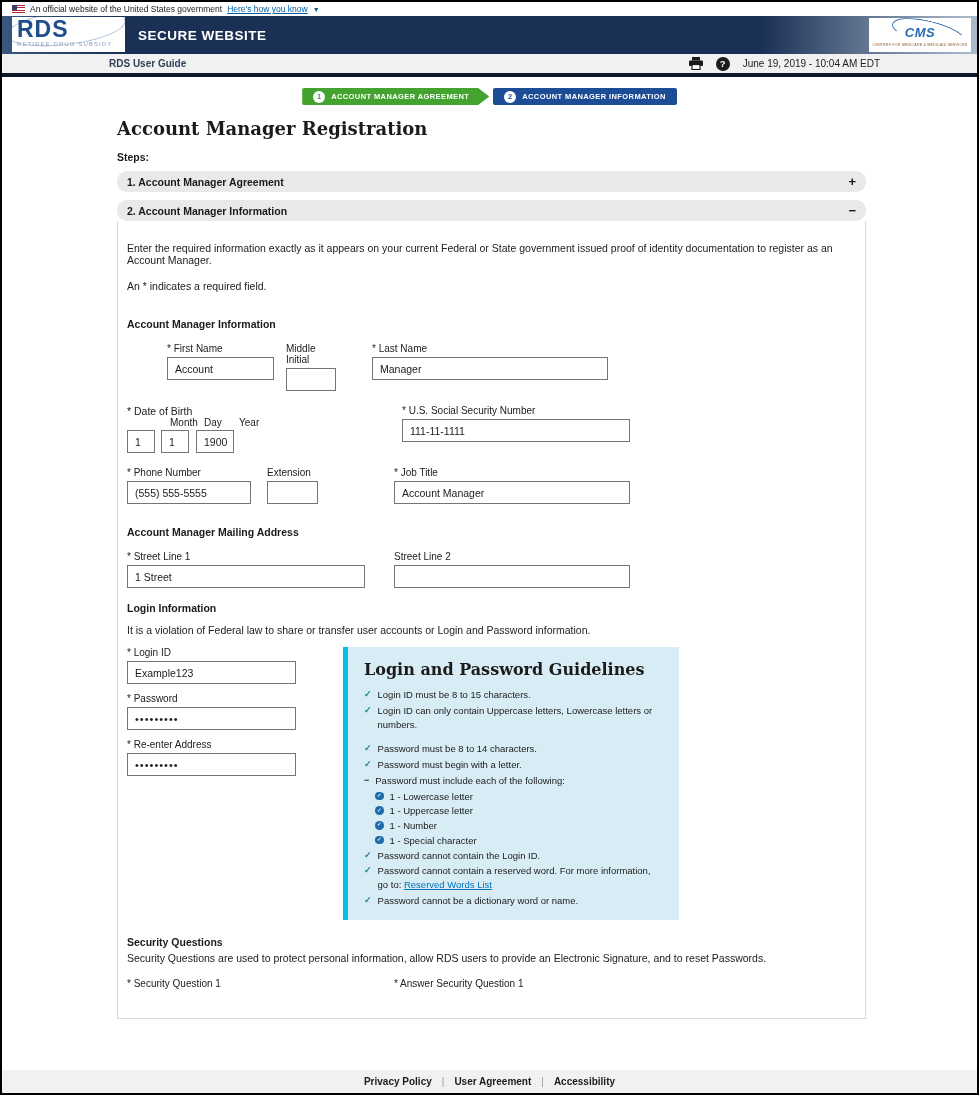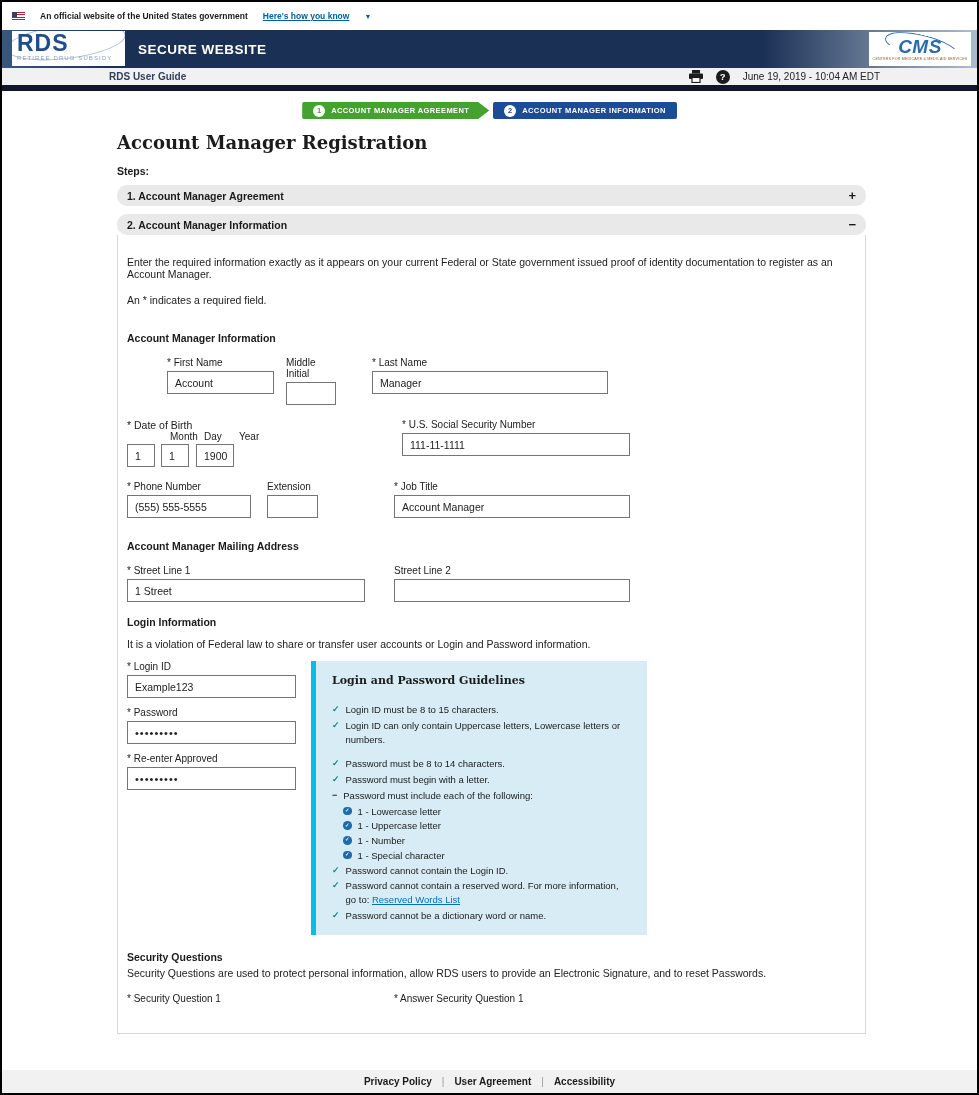--- a/index.html
+++ b/index.html
@@ -2,51 +2,51 @@
 <html><head>
 <meta charset="utf-8">
 <style>
   * { margin:0; padding:0; box-sizing:border-box; }
   body { background:#888; font-family:"Liberation Sans", sans-serif; }
   .screen { width:979px; height:1095px; border:2px solid #000; background:#fff;
     display:flex; flex-direction:column; overflow:hidden; position:relative;
     font-family:"Liberation Sans", sans-serif; }
 
   
-  .gov-banner { height:28px; background:#fff; display:flex; align-items:center; gap:15px;
-    padding-left:10px; font-size:8.5px; color:#1b1b1b; flex:none;font-weight:bold; }
+  .gov-banner { height:14px; background:#fff; display:flex; align-items:center; gap:5px;
+    padding-left:10px; font-size:8.5px; color:#1b1b1b; flex:none; }
   .flag { width:13px; height:8px; position:relative; flex:none;
     background:repeating-linear-gradient(180deg,#b22234 0 1.2px,#fff 1.2px 2.3px); }
   .flag::after { content:""; position:absolute; left:0; top:0; width:5px; height:4.5px; background:#3c3b6e; }
   .how-link { color:#005ea2; text-decoration:underline; cursor:pointer; }
   .chev { color:#005ea2; font-size:7px; }
 
   
   .site-header { height:38px; flex:none; position:relative;
     background:linear-gradient(90deg,#39587f 0%,#1a3055 12%,#1a3055 78%,#a9b8cb 99%); }
   .rds-box { position:absolute; left:10px; top:1px; width:113px; height:35px; background:#fff;
     padding:1px 5px 0; overflow:hidden; }
   .rds-abbr { font-weight:bold; font-size:23px; line-height:22px; color:#1f4e8c;
     letter-spacing:1px; position:relative; z-index:1; }
   .rds-swoosh { position:absolute; left:-6px; top:-6px; width:120px; height:34px;
     border:1.5px solid #a9bdd6; border-radius:50%; transform:rotate(-7deg); z-index:0; }
   .rds-tag { font-size:6px; letter-spacing:1.1px; color:#8aa0bd; margin-top:1px; position:relative; z-index:1; }
   .secure-title { position:absolute; left:136px; top:50%; transform:translateY(-50%);
     color:#fff; font-weight:bold; font-size:13.5px; letter-spacing:0.5px; }
   .cms-box { position:absolute; right:6px; top:2px; width:102px; height:34px; background:#fff;
     display:flex; flex-direction:column; align-items:center; justify-content:center; overflow:hidden; }
-  .cms-abbr { font-weight:bold; font-style:italic; font-size:19px; line-height:18px;
+  .cms-abbr { font-weight:bold; font-style:italic; font-size:13px; line-height:18px;
     color:#2a6bb0; letter-spacing:0.5px; position:relative;text-align:right; }
   .cms-abbr::before { content:""; position:absolute; left:-14px; top:-3px; width:74px; height:22px;
     border:1.6px solid #2a6bb0; border-radius:50%; border-bottom-color:transparent;
     border-right-color:transparent; transform:rotate(14deg); }
   .cms-tag { font-size:3.6px; color:#8a5a2b; letter-spacing:0.2px; margin-top:1px; white-space:nowrap; }
 
   
-  .subheader { height:23px; flex:none; background:#f1f1f1; border-bottom:6px solid #0f172a;
+  .subheader { height:23px; flex:none; background:#f1f1f1; border-bottom:4px solid #0f172a;
     display:flex; align-items:center; justify-content:space-between; }
   .guide { margin-left:107px; font-size:10px; font-weight:bold; color:#32405a; cursor:pointer; }
   .sub-right { margin-right:97px; display:flex; align-items:center; gap:13px; }
   .printer { width:14px; height:13px; cursor:pointer; }
   .help { width:14px; height:14px; border-radius:50%; background:#1b1b1b; color:#fff;
     font-size:9.5px; font-weight:bold; display:flex; align-items:center; justify-content:center; cursor:pointer; }
   .dt { font-size:10px; color:#212121; }
 
   
   main { flex:1 1 auto; overflow:hidden; }
@@ -79,25 +79,25 @@
   .fgroup .flabel { display:block; font-size:10px; color:#212121; margin-bottom:3px; }
   .sublabel { font-size:10px; margin-bottom:2px; display:flex;padding-left:43px; }
   .tinput { border:1px solid #757575; height:23px; display:flex; align-items:center;
     padding:0 7px; font-size:10.5px; background:#fff; color:#212121; cursor:text; }
   .select { justify-content:space-between; cursor:pointer; }
   .updown { display:flex; flex-direction:column; align-items:center; font-size:5.5px;
     line-height:4.5px; color:#212121; }
   .mb22 { margin-bottom:22px; }
   .pwd { letter-spacing:1px; font-size:11px; }
 
-  .lg-wrap { display:flex; margin-bottom:16px; }
+  .lg-wrap { display:flex; margin-bottom:16px;gap:32px; }
   .lg-left { width:184px; flex:none; }
   .lg-left .fgroup { margin-bottom:9px; }
   .gbox { width:336px; background:#d7ecf5; border-left:5px solid #02bfe7; padding:13px 16px 10px; }
-  .gbox h3 { font-family:"DejaVu Serif","Liberation Serif",serif; font-size:11px; color:#1b1b1b; margin-bottom:16px; }
+  .gbox h3 { font-family:"DejaVu Serif","Liberation Serif",serif; font-size:16px; color:#1b1b1b; margin-bottom:9px; }
   .gitem { display:flex; gap:6px; font-size:9.5px; line-height:1.45; margin-bottom:2px; color:#212121; }
   .gitem.sub { margin-left:11px; margin-bottom:1px; }
   .gspace { height:9px; }
   .ic-check { color:#168092; font-weight:bold; font-size:9px; flex:none; }
   .ic-dash { color:#1b1b1b; font-weight:bold; font-size:9px; flex:none; }
   .ic-circle { width:8.5px; height:8.5px; border-radius:50%; background:#1e6bac; color:#fff;
     font-size:5.5px; font-weight:bold; display:flex; align-items:center; justify-content:center;
     margin-top:2px; flex:none; }
   .glink { color:#0071bc; text-decoration:underline; cursor:pointer; }
 
@@ -263,21 +263,21 @@
           <div class="lg-left">
             <div class="fgroup" style="width:169px;">
               <span class="flabel">* Login ID</span>
               <div class="tinput">Example123</div>
             </div>
             <div class="fgroup" style="width:169px;">
               <span class="flabel">* Password</span>
               <div class="tinput pwd">•••••••••</div>
             </div>
             <div class="fgroup" style="width:169px;">
-              <span class="flabel">* Re-enter Approved</span>
+              <span class="flabel">* Re-enter Address</span>
               <div class="tinput pwd">•••••••••</div>
             </div>
           </div>
           <div class="gbox">
             <h3>Login and Password Guidelines</h3>
             <div class="gitem">
                 <span class="ic-check">✓</span>
                 <span>Login ID must be 8 to 15 characters.</span>
               </div>
             <div class="gitem">

